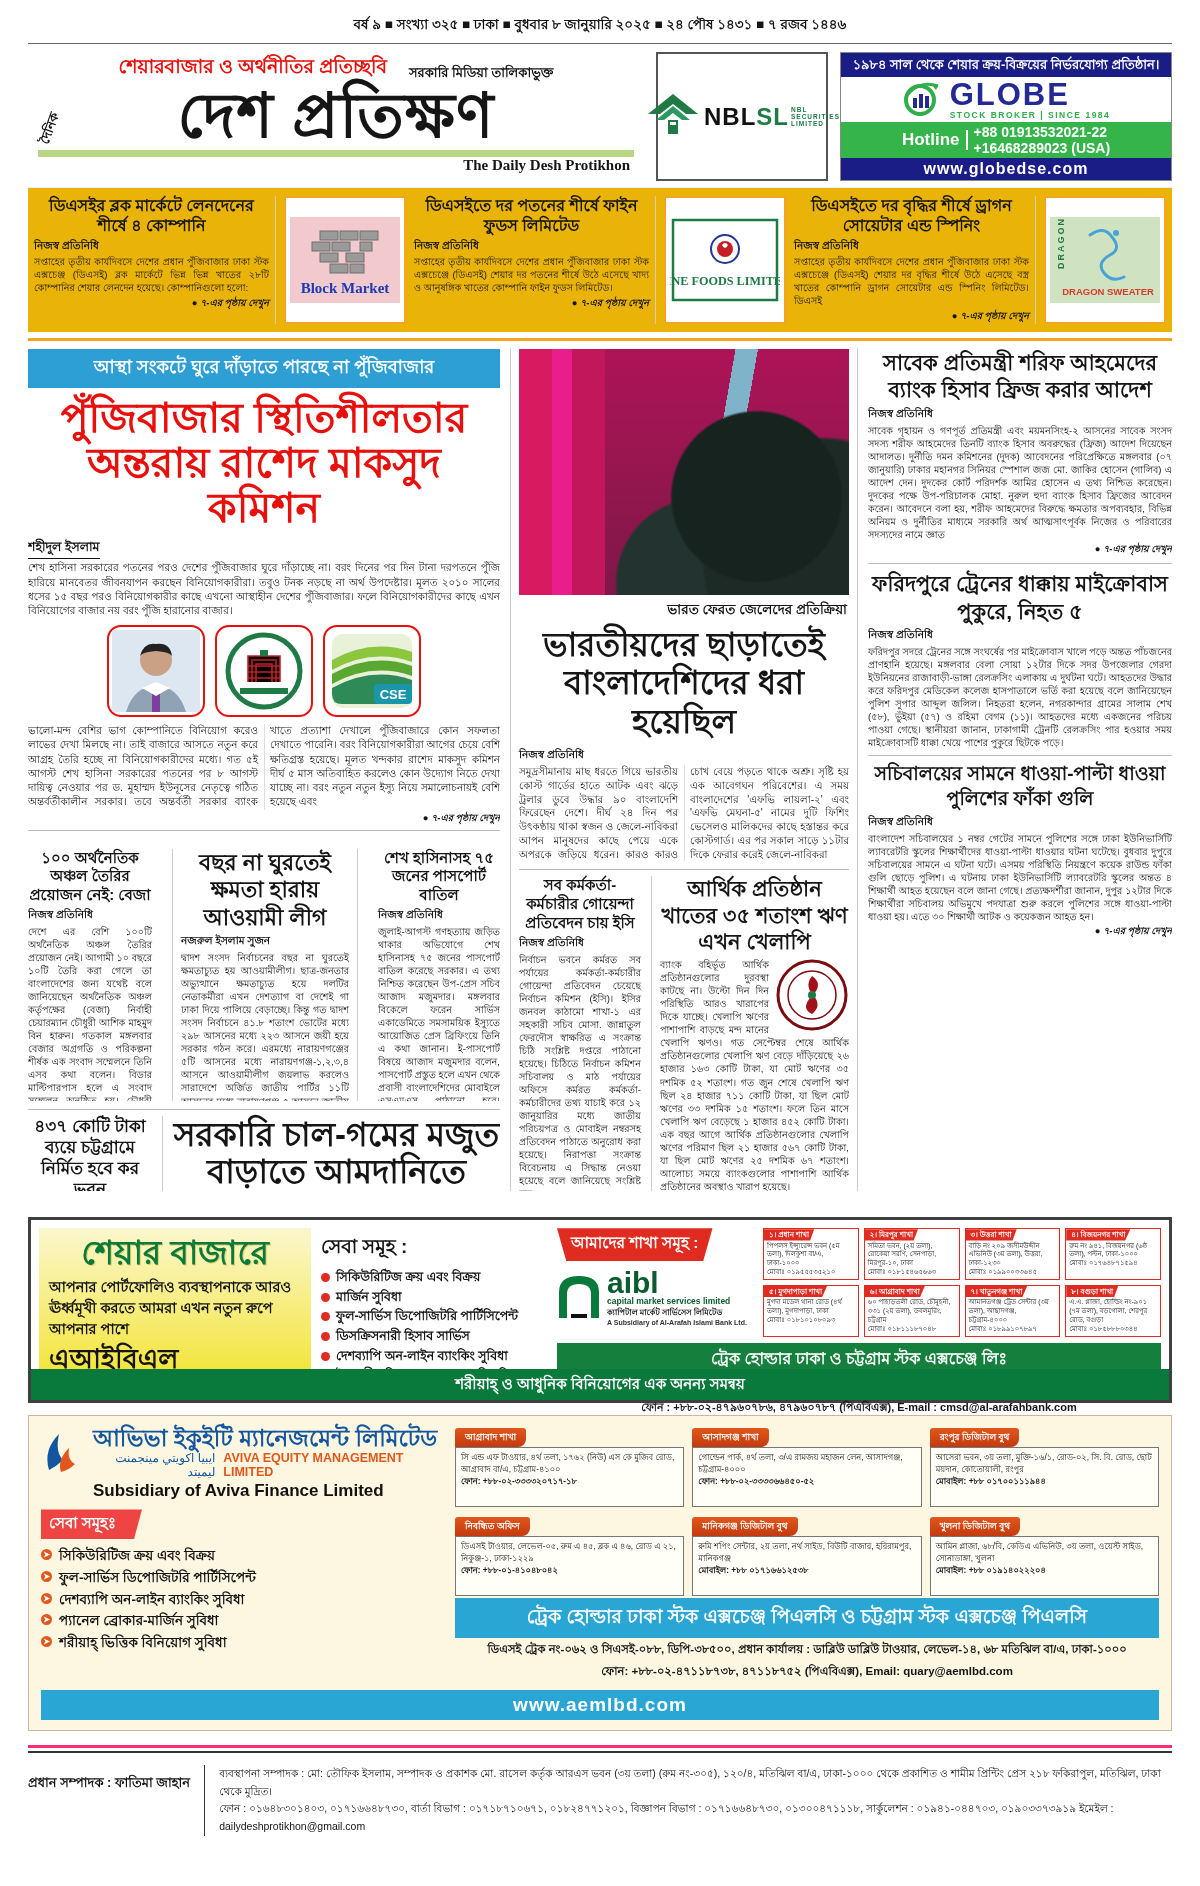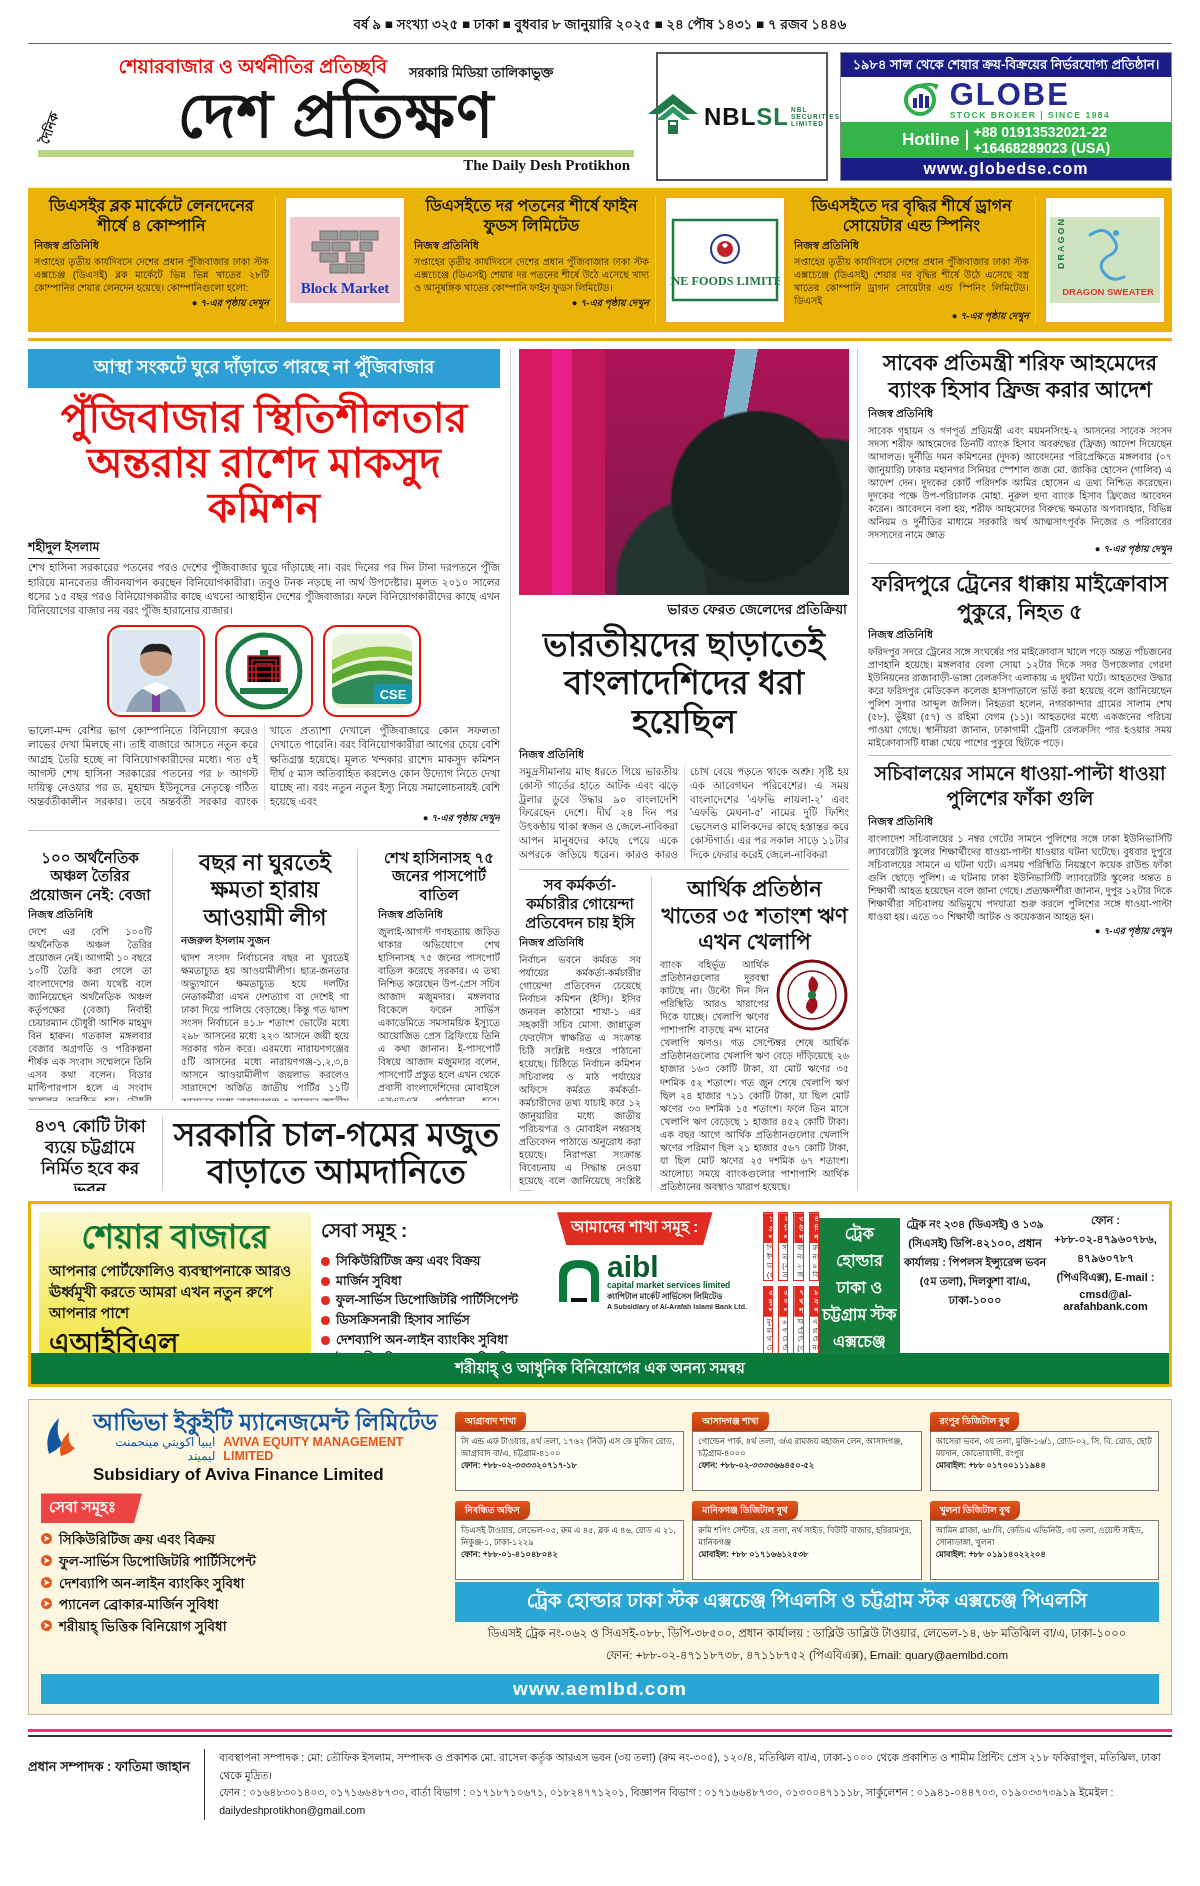--- a/index.html
+++ b/index.html
@@ -70,33 +70,33 @@
        linear-gradient(100deg, transparent 58%, #7fb3c9 58% 64%, transparent 64%),
        linear-gradient(90deg,#d81b60 0 10%,#e91e8c 10% 16%,#c2185b 16% 26%, transparent 26%),
        linear-gradient(#ad1457,#7e1848);}
   .photo-cap{text-align:right;font-size:13.5px;font-weight:bold;padding:4px 2px 2px;}
   .mid-hl{font-size:33px;font-weight:bold;text-align:center;line-height:1.16;margin:2px 0 6px;}
   .mid-subrow{display:grid;grid-template-columns:122px 1fr;gap:10px;border-top:1px solid #bbb;margin-top:8px;padding-top:6px;overflow:hidden;}
   .bb-float{float:right;width:74px;height:74px;margin:0 0 4px 6px;}
   .colR .r-art{border-bottom:1px solid #bbb;padding-bottom:6px;margin-bottom:6px;}
   .r-hl{font-size:21px;font-weight:bold;text-align:center;line-height:1.3;margin-bottom:2px;}
   
-  .aibl{border:3px solid #eab308;margin-top:10px;background:#fff;position:relative;
+  .aibl{border:3px solid #404040;margin-top:26px;background:#fff;position:relative;
         padding:8px 8px 30px;display:flex;gap:10px;height:186px;box-sizing:border-box;}
   .aibl-left{width:252px;background:linear-gradient(#fbf7cf,#f3e53e);padding:8px 10px;flex:0 0 auto;}
   .aibl-title{color:#0a7a3c;font-size:33px;font-weight:bold;text-align:center;text-shadow:1px 1px 0 #d9d06a;line-height:1;}
   .aibl-desc{font-weight:bold;font-size:14.5px;line-height:1.45;margin-top:8px;}
   .aibl-brand{font-size:27px;font-weight:bold;margin-top:6px;line-height:1;}
   .aibl-brand2{font-size:14.5px;font-weight:bold;}
   .aibl-mid{width:226px;flex:0 0 auto;padding-top:4px;}
   .sv-title{font-size:19px;font-weight:bold;margin-bottom:6px;}
   .sv-list{list-style:none;margin:0;padding:0;}
   .sv-list li{font-size:12.5px;font-weight:bold;margin:4px 0;display:flex;gap:6px;align-items:flex-start;line-height:1.25;}
   .dot{width:9px;height:9px;border-radius:50%;background:#e02b20;flex:0 0 9px;margin-top:3px;}
-  .aibl-right{flex:1;min-width:0;display:flex;flex-direction:row;}
+  .aibl-right{flex:1;min-width:0;display:flex;flex-direction:column;}
   .aibl-right-top{display:flex;gap:8px;}
   .aibl-id{width:198px;flex:0 0 auto;}
   .ribbon{background:#e02b20;color:#fff;display:inline-block;padding:3px 14px 4px;font-weight:bold;font-size:15.5px;
           clip-path:polygon(0 0,100% 0,94% 100%,6% 100%);}
   .aibl-logo-row{display:flex;gap:6px;align-items:center;margin-top:8px;}
   .aibl-word{color:#0a5c2e;font-size:30px;font-weight:bold;line-height:.9;}
   .aibl-sub{font-size:8.5px;font-weight:bold;color:#0a5c2e;}
   .aibl-sub2{font-size:8px;font-weight:bold;}
   .aibl-sub3{font-size:7px;font-weight:bold;color:#333;}
   .branch-grid{flex:1;display:grid;grid-template-columns:repeat(4,1fr);gap:5px;}
@@ -121,21 +121,21 @@
   .av-list{list-style:none;margin:0;padding:0;}
   .av-list li{font-size:13.5px;font-weight:bold;margin:4px 0;display:flex;gap:7px;align-items:flex-start;line-height:1.3;}
   .swirl{width:11px;height:11px;border-radius:50%;background:#e2571b;color:#fff;font-size:8px;line-height:11px;
          text-align:center;flex:0 0 11px;margin-top:2px;}
   .av-grid{display:grid;grid-template-columns:repeat(3,1fr);gap:8px;}
   .av-box{position:relative;}
   .av-box-h{background:linear-gradient(#e2571b,#c23a10);color:#fff;font-weight:bold;font-size:9px;display:inline-block;
             padding:2px 10px;border-radius:3px 3px 8px 0;}
   .av-box-b{border:1px solid #777;background:#fffef7;font-size:8.3px;line-height:1.45;padding:3px 5px;min-height:52px;}
   .av-blue{background:#2aa6d5;color:#fff;text-align:center;font-size:19px;font-weight:bold;padding:4px;margin-top:2px;}
-  .av-c{font-size:11.5px;font-weight:normal;text-align:center;margin-top:3px;}
+  .av-c{font-size:11.5px;font-weight:bold;text-align:center;margin-top:3px;}
   .av-web{grid-column:1/-1;background:#2aa6d5;color:#fff;text-align:center;font-size:19px;font-weight:bold;
           letter-spacing:1px;padding:4px;margin-top:2px;}
   
   .rule-pink{height:3px;background:#ff2d78;margin-top:14px;}
   .rule-dark{height:1.5px;background:#333;margin-top:3px;}
   .footer{display:flex;gap:14px;padding-top:12px;align-items:flex-start;}
   .footer-left{font-weight:bold;font-size:13px;white-space:nowrap;padding-top:8px;}
   .footer-right{border-left:1.5px solid #333;padding-left:14px;font-size:10.5px;line-height:1.7;}
 </style>
 </head>

